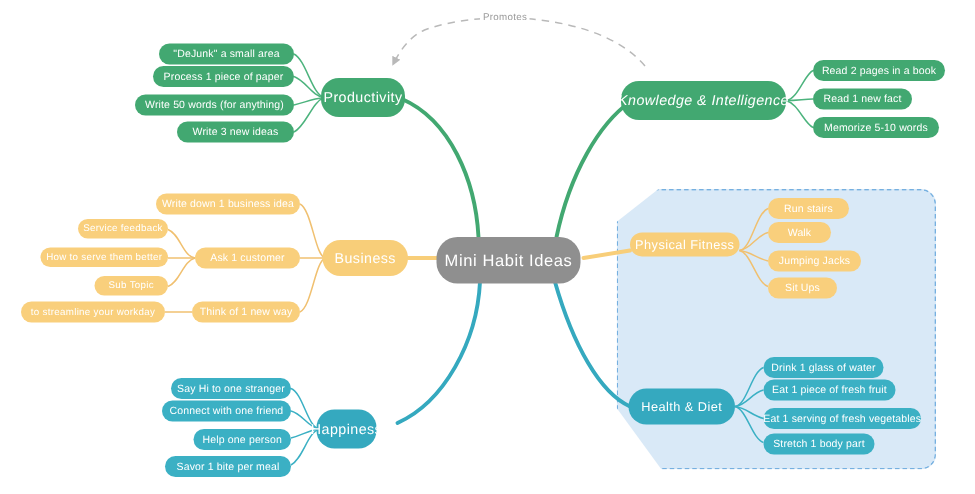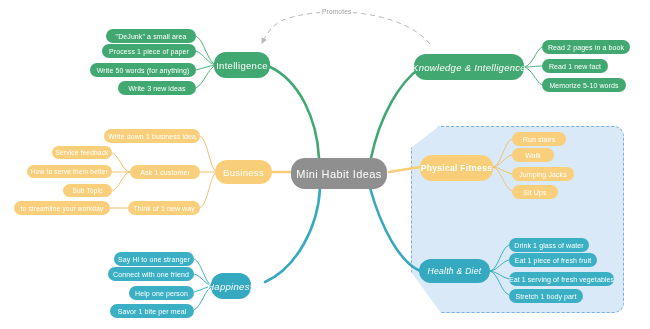--- a/index.html
+++ b/index.html
@@ -35,21 +35,21 @@
   }
   .node.central {
     background: #8f8f8f;
     font-size: 11px;
     border-radius: 14px;
     letter-spacing: 0.4px;
   }
   .node.green   { background: #42a871; }
   .node.amber   { background: #f8ce79; }
   .node.amberM  { background: #f9cf7c; }
-  .node.teal    { background: #35a9bf; font-style: italic; }
+  .node.teal    { background: #35a9bf; }
   .node.tealL   { background: #3bb0c4; }
   .node.main {
     font-size: 9.5px;
     border-radius: 12px;
     letter-spacing: 0.3px;
   }
   .node.leaf {
     font-size: 7px;
     border-radius: 999px;
     letter-spacing: 0.1px;
@@ -134,21 +134,21 @@
       </marker>
     </defs>
     <path d="M430,44 C400,8 320,6 283,20 C272,25 266,35 262,43" stroke="#b9b9b9" stroke-width="1" stroke-dasharray="5,4" fill="none" marker-end="url(#arrow)"></path>
   </svg>
 
   <div class="node central" style="left:291px; top:158px; width:96px; height:31px;">
     <span>Mini Habit Ideas</span>
   </div>
 
   <div class="node main green" style="left:214px; top:52px; width:56px; height:26px;">
-    <span>Intelligence</span>
+    <span>Productivity</span>
   </div>
   <div class="node leaf green" style="left:106px; top:29px; width:90px; height:14px;">
     <span>"DeJunk" a small area</span>
   </div>
   <div class="node leaf green" style="left:102px; top:44px; width:94px; height:14px;">
     <span>Process 1 piece of paper</span>
   </div>
   <div class="node leaf green" style="left:90px; top:63px; width:106px; height:14px;">
     <span>Write 50 words (for anything)</span>
   </div>
@@ -203,21 +203,21 @@
   <div class="node leaf tealL" style="left:108px; top:267px; width:86px; height:14px;">
     <span>Connect with one friend</span>
   </div>
   <div class="node leaf tealL" style="left:129px; top:286px; width:65px; height:14px;">
     <span>Help one person</span>
   </div>
   <div class="node leaf tealL" style="left:110px; top:304px; width:84px; height:14px;">
     <span>Savor 1 bite per meal</span>
   </div>
 
-  <div class="node main amber" style="left:420px; top:155px; width:73px; height:26px; font-size:8.5px;font-weight:bold;">
+  <div class="node main amber" style="left:420px; top:155px; width:73px; height:16px; font-size:8.5px;">
     <span>Physical Fitness</span>
   </div>
   <div class="node leaf amberM" style="left:512px; top:132px; width:54px; height:14px;">
     <span>Run stairs</span>
   </div>
   <div class="node leaf amberM" style="left:512px; top:148px; width:42px; height:14px;">
     <span>Walk</span>
   </div>
   <div class="node leaf amberM" style="left:512px; top:167px; width:62px; height:14px;">
     <span>Jumping Jacks</span>

